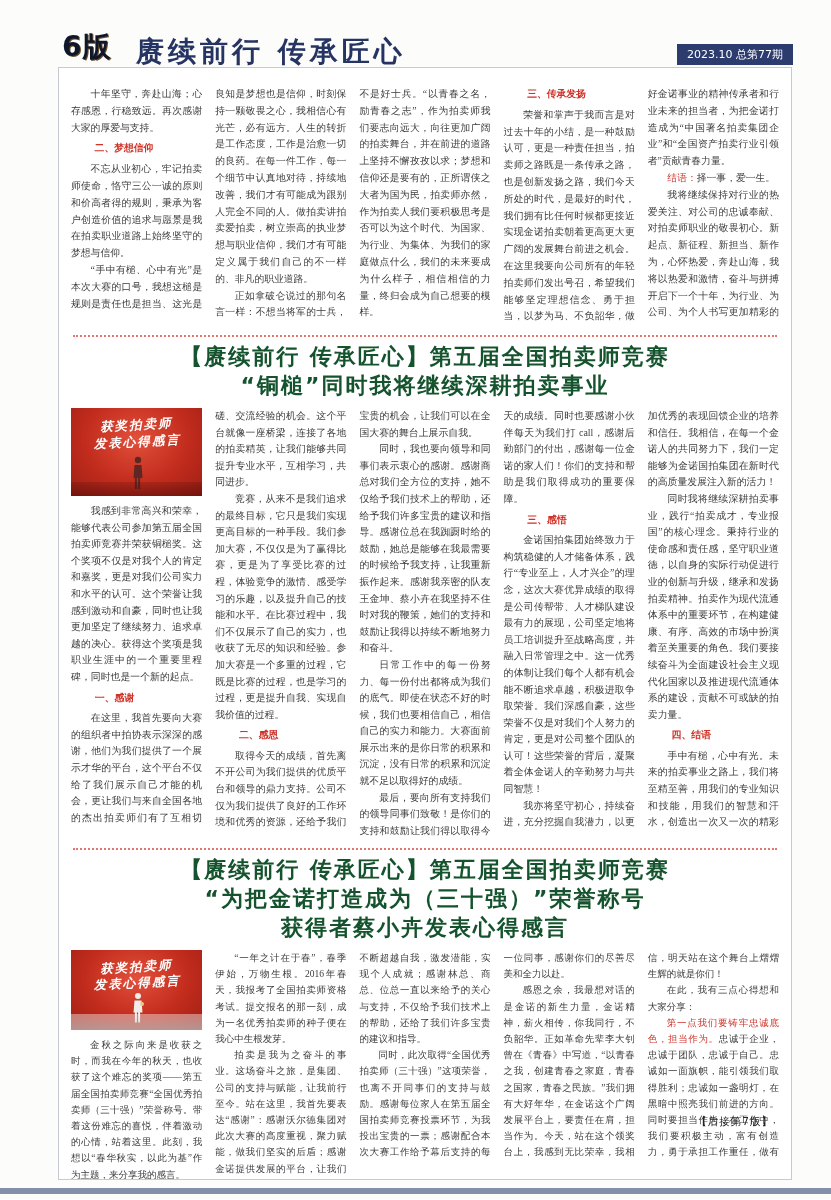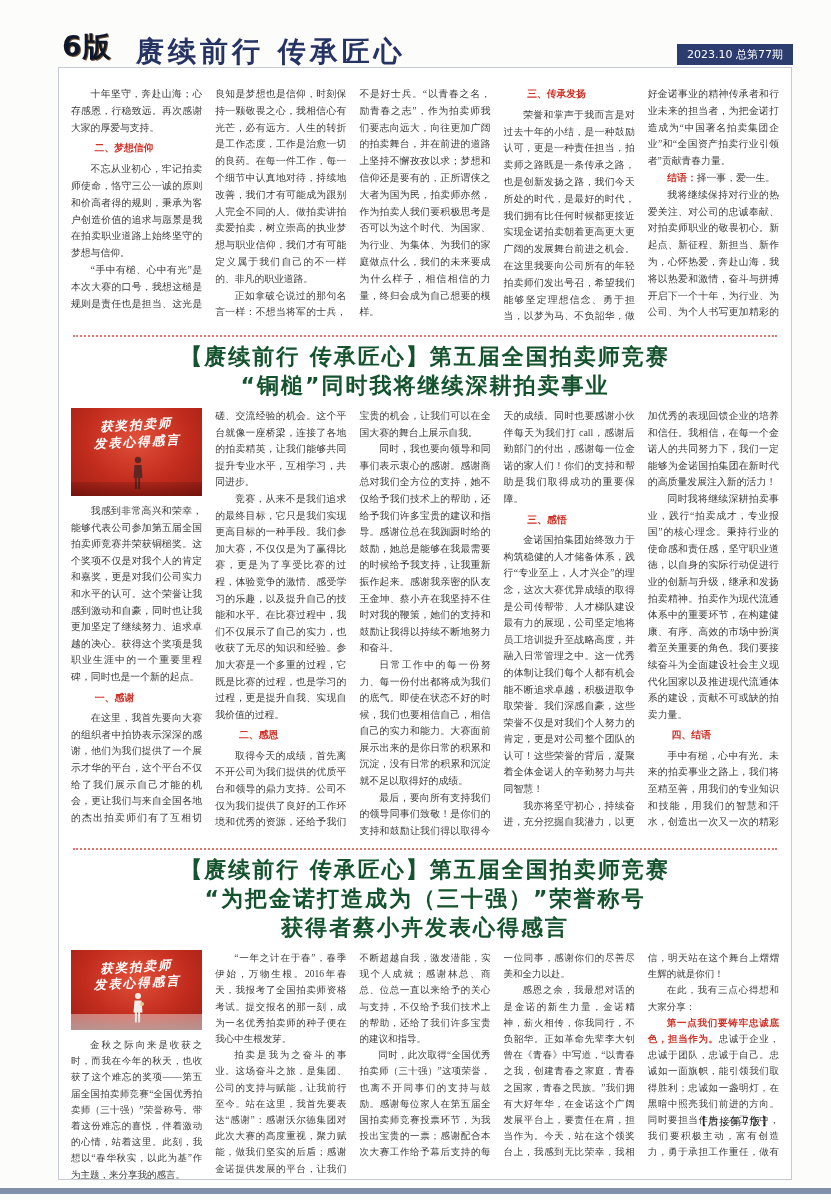--- a/index.html
+++ b/index.html
@@ -21,21 +21,21 @@
            border:1px solid #c6cbd3; background:#ffffff; box-sizing:border-box;
            padding:18px 12px 0 12px; overflow:hidden; }
 
   
   .cols { column-count:5; column-gap:13px; column-fill:auto; text-align:justify; overflow:hidden; }
   .cols-top { height:242px; font-size:9.8px; line-height:16.8px; }
   .cols-mid { height:433px; font-size:9.9px; line-height:16.6px; }
   .cols-bot { height:237px; font-size:9.5px; line-height:16.2px; }
   .para { margin:0; text-indent:2em; }
   .subhead { margin:4px; text-indent:2em; color:#cf3227; font-weight:bold; }
-  .red-lead { color:#cf3227; font-weight:bold;margin-top:9px; }
+  .red-lead { color:#cf3227; font-weight:normal;margin-top:9px; }
 
   .dotsep { height:0; border-top:2px dotted #e3766d; margin:7px 2px 5px 2px; }
 
   .headline { text-align:center; color:#14532d; font-family:"DejaVu Sans","Liberation Sans",sans-serif;
               font-weight:900; margin:4px 0 8px 0; }
   .headline div { font-size:22px; line-height:29px; letter-spacing:2px; }
 
   
   .photo { position:relative; width:100%; height:88px; margin-bottom:7px; break-inside:avoid;
            background:radial-gradient(ellipse at 50% 35%, #e2503b 0%, #c22c1d 55%, #9e1f15 100%); }

